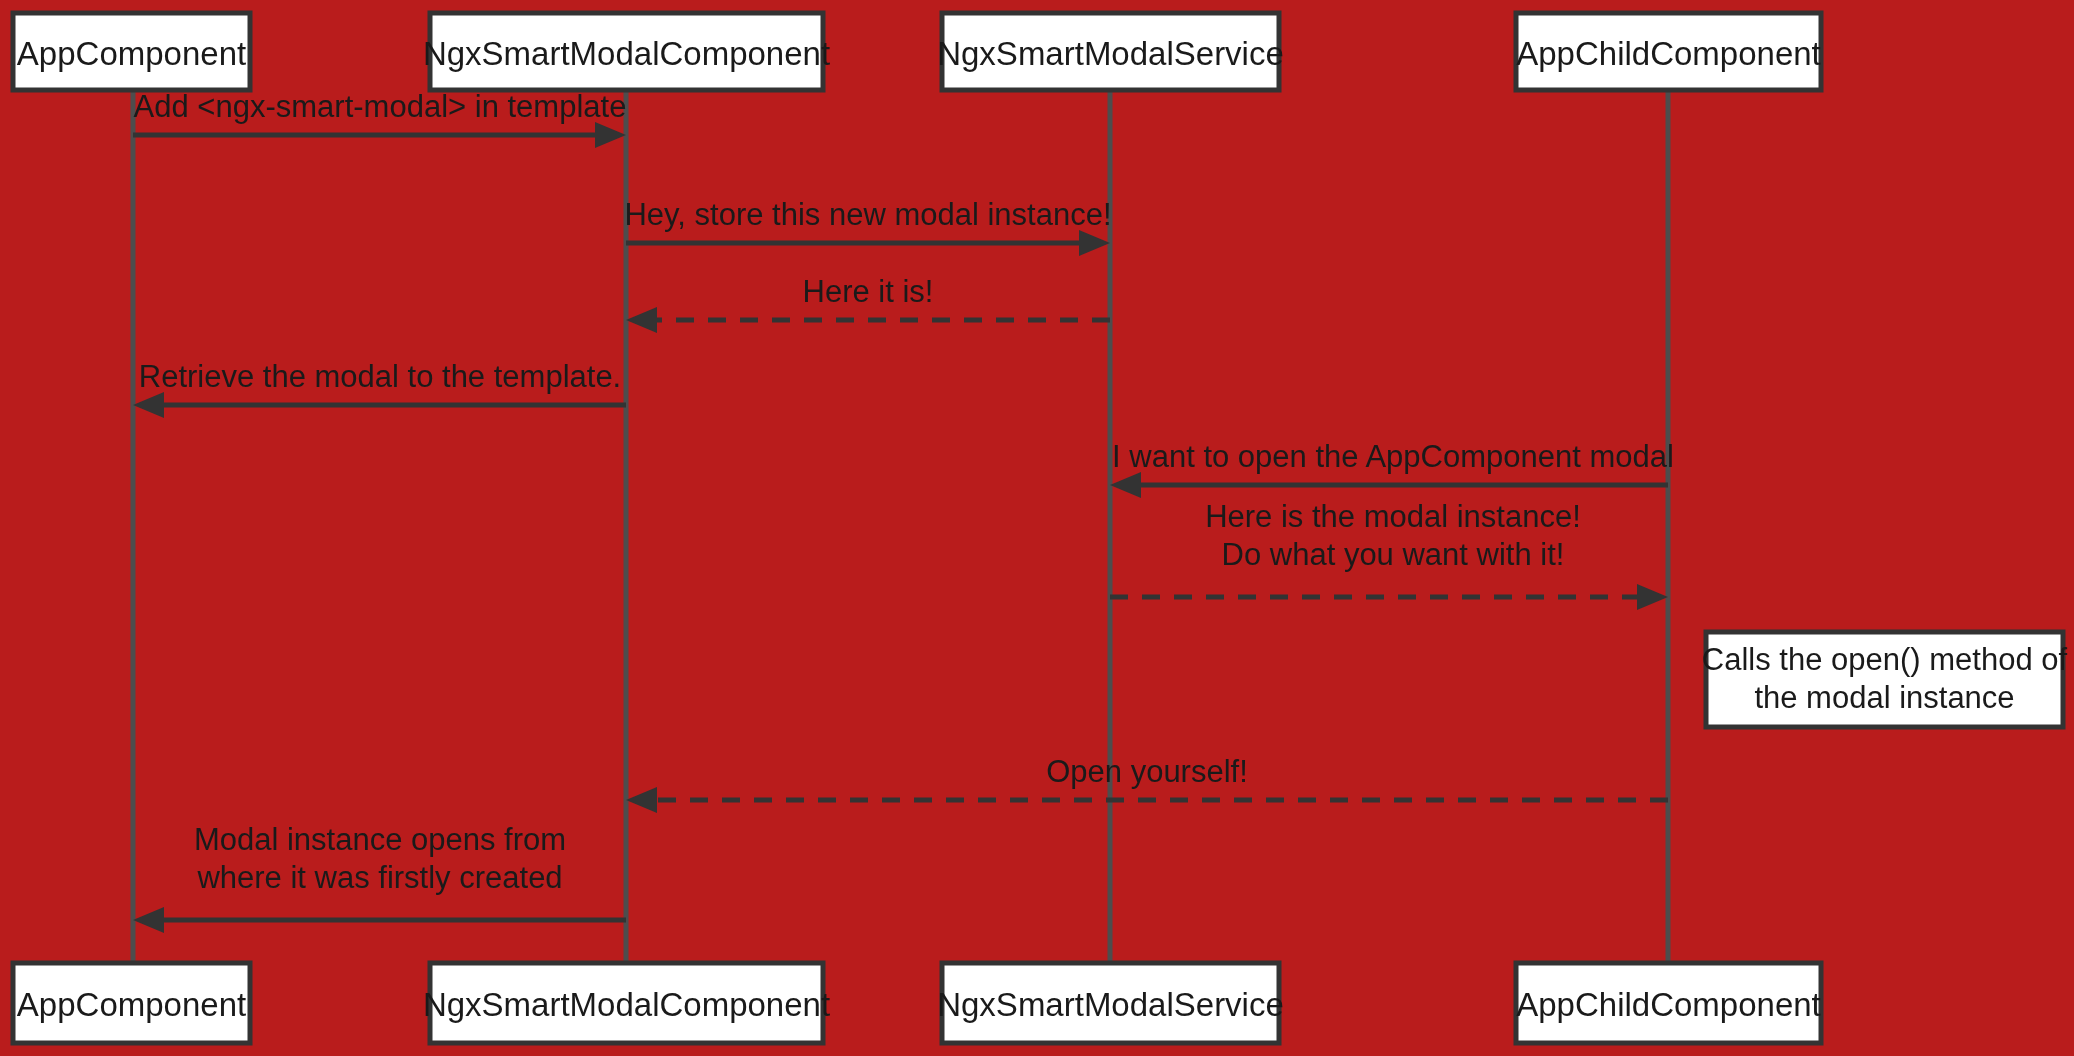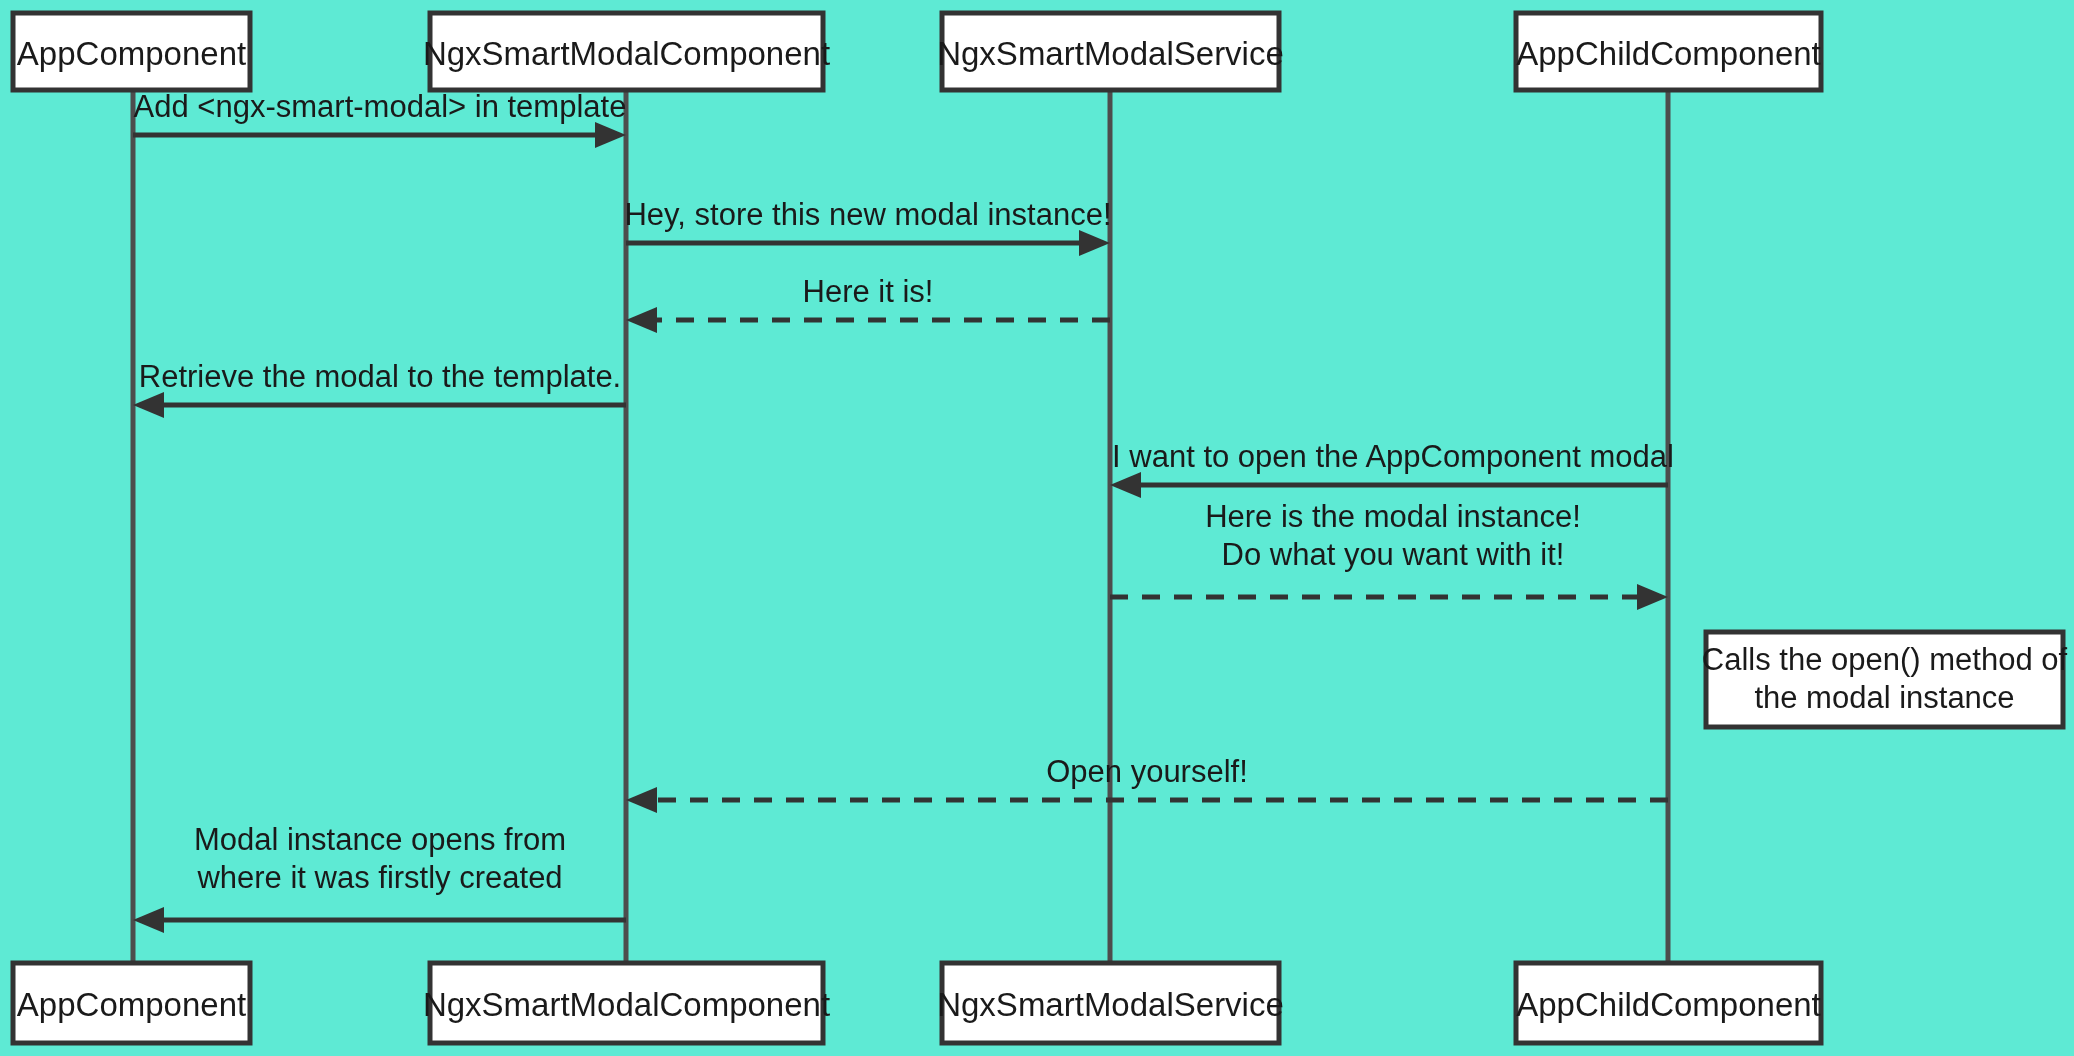--- a/index.html
+++ b/index.html
@@ -7,21 +7,21 @@
     padding: 0;
     background: #ffffff;
   }
   body {
     font-family: "Liberation Sans", sans-serif;
   }
   #diagram-root {
     position: relative;
     width: 2074px;
     height: 1056px;
-    background: #5eead4;
+    background: #b91c1c;
     overflow: hidden;
   }
   #seq-svg {
     position: absolute;
     top: 0;
     left: 0;
     width: 2074px;
     height: 1056px;
   }
   .actor-box {

